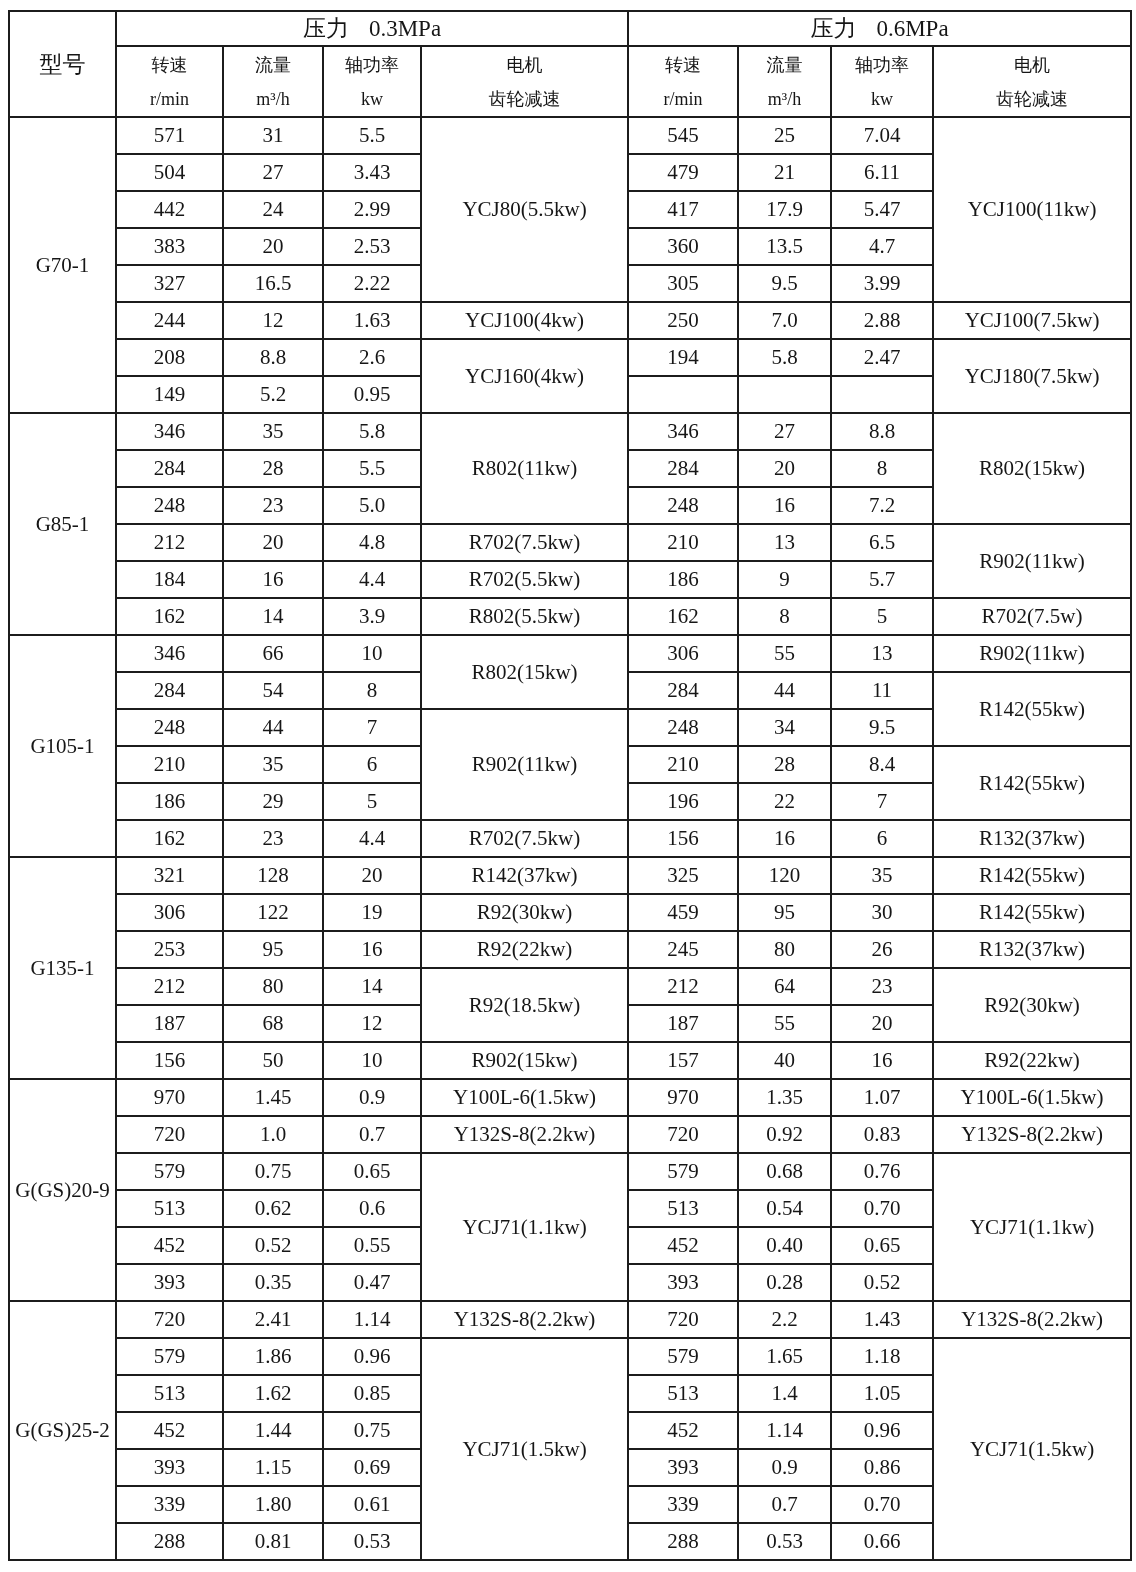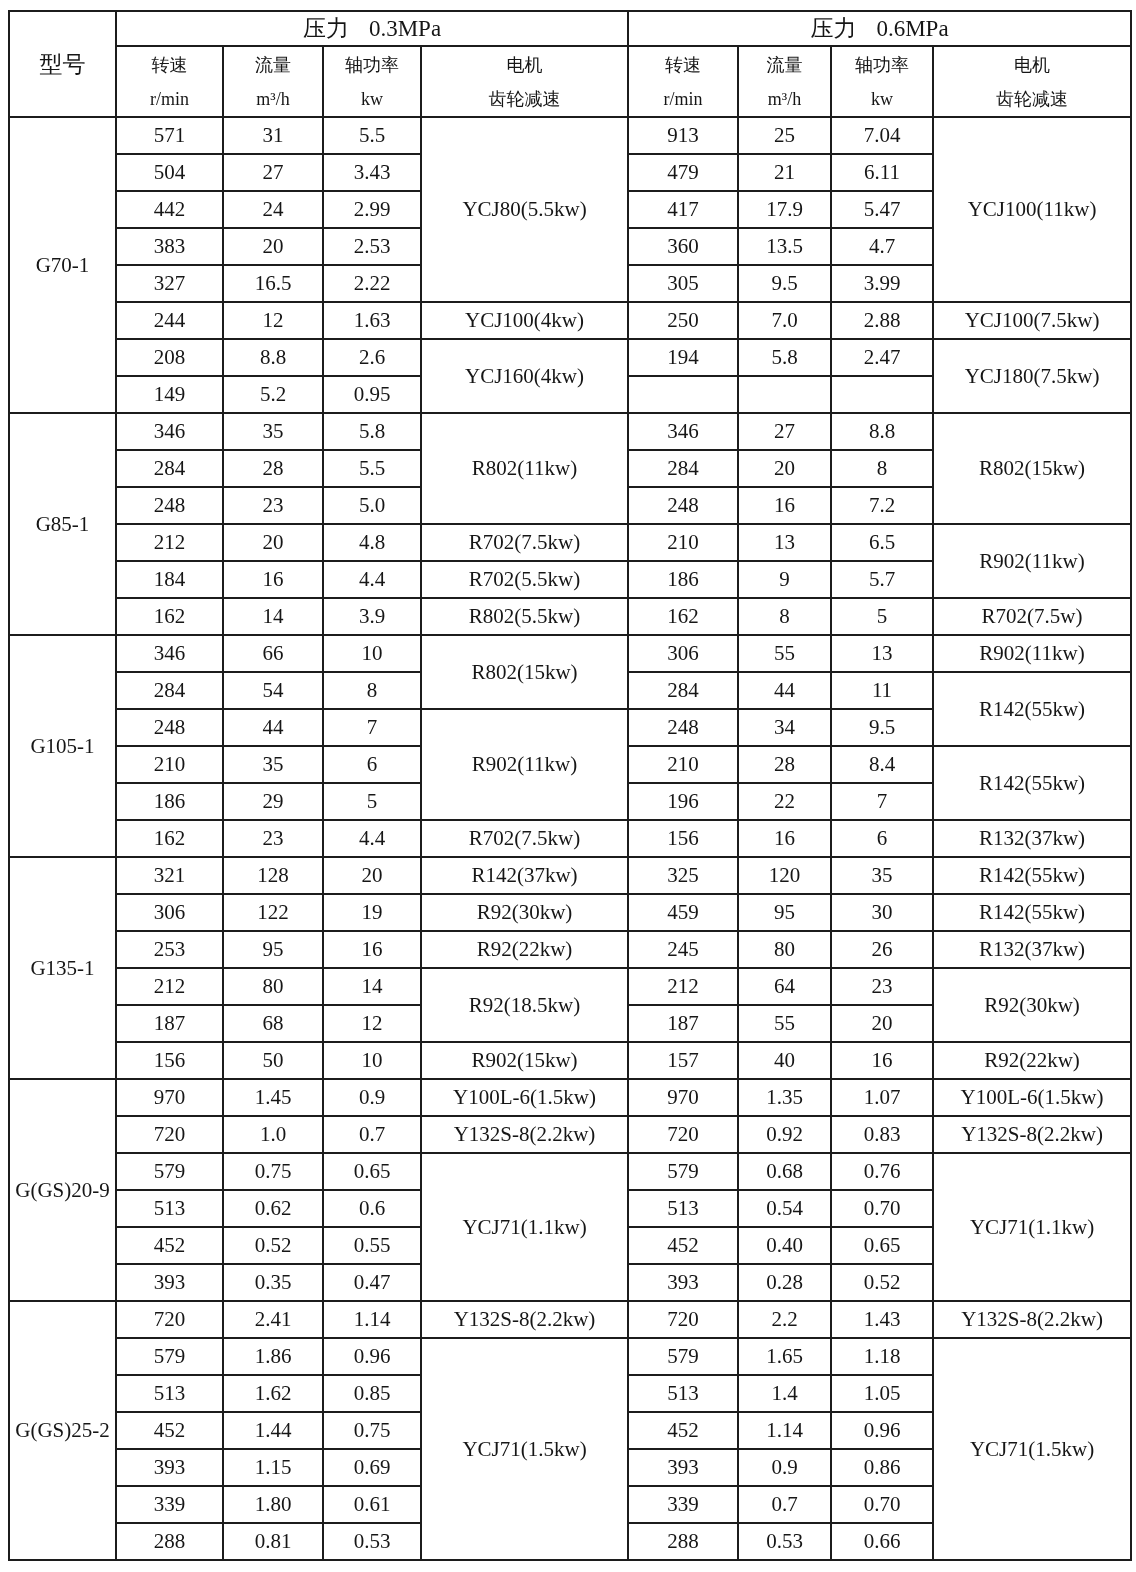--- a/index.html
+++ b/index.html
@@ -103,21 +103,21 @@
       </th>
     </tr>
   </thead>
   <tbody>
       <tr>
         <td rowspan="8" class="model">G70-1</td>
         <td class="num">571</td>
         <td class="num">31</td>
         <td class="num">5.5</td>
         <td rowspan="5" class="motor">YCJ80(5.5kw)</td>
-        <td class="num">913</td>
+        <td class="num">545</td>
         <td class="num">25</td>
         <td class="num">7.04</td>
         <td rowspan="5" class="motor">YCJ100(11kw)</td>
       </tr>
       <tr>
         <td class="num">504</td>
         <td class="num">27</td>
         <td class="num">3.43</td>
         <td class="num">479</td>
         <td class="num">21</td>

